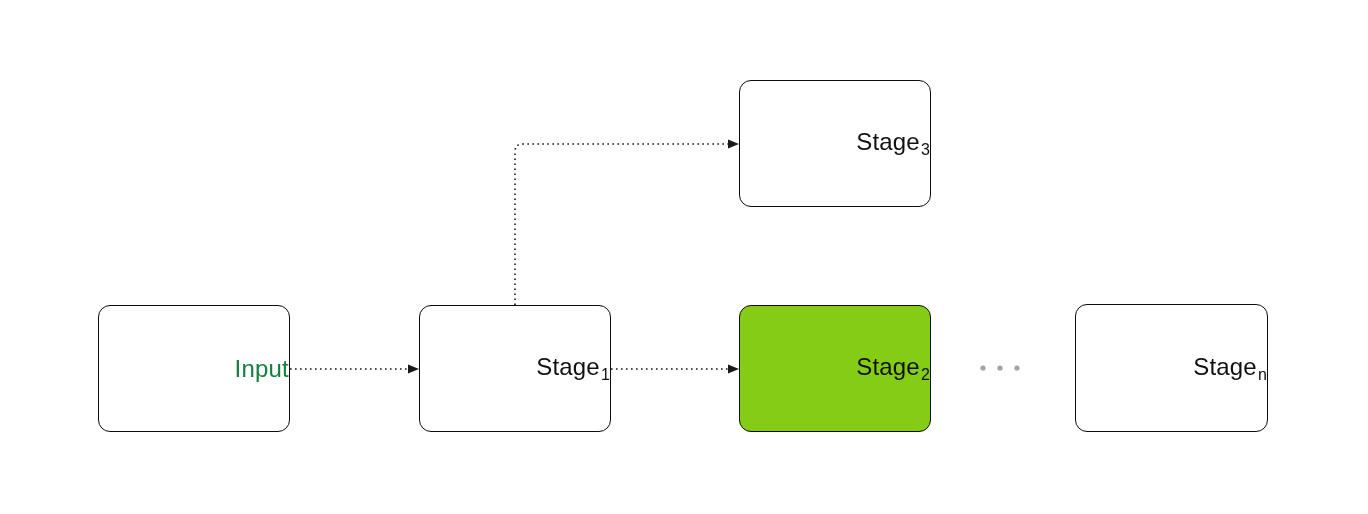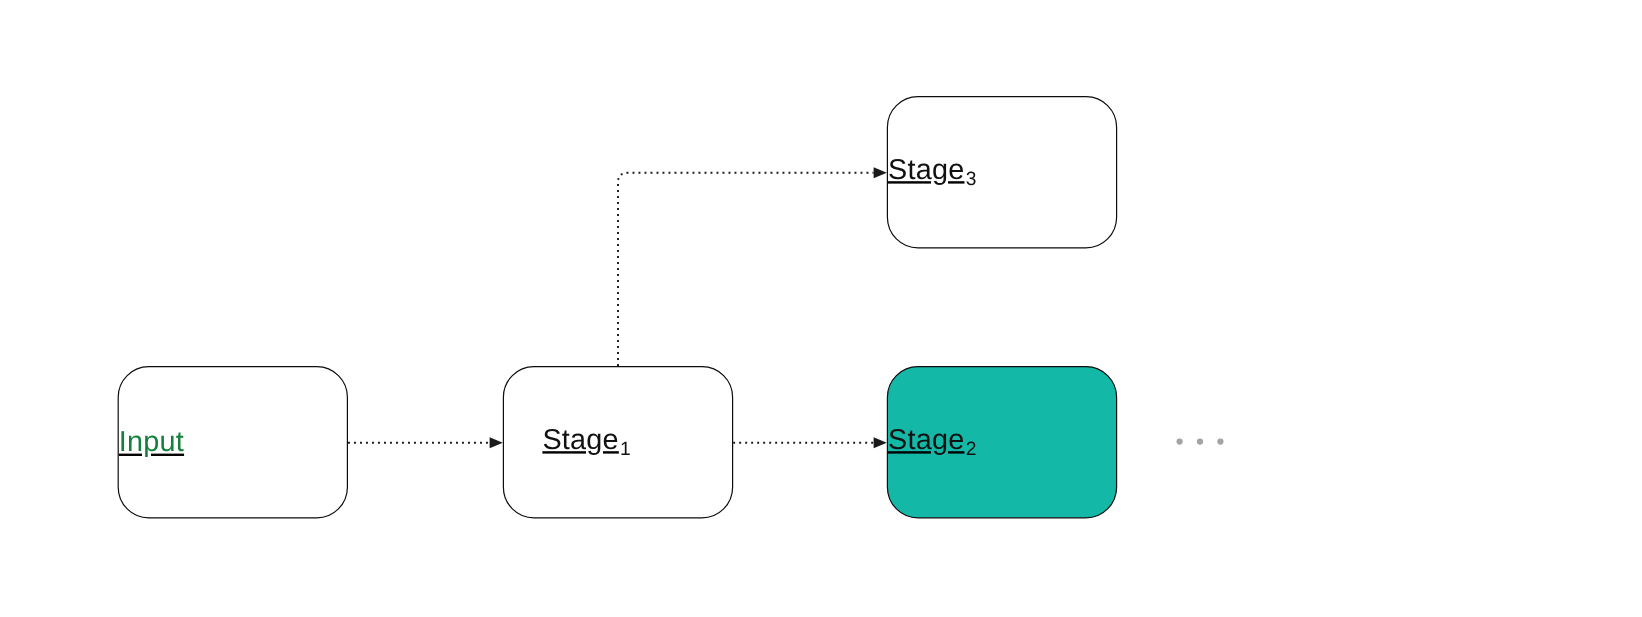--- a/index.html
+++ b/index.html
@@ -21,26 +21,25 @@
     top: 0;
     width: 1368px;
     height: 514px;
     display: block;
   }
   .node {
     position: absolute;
     box-sizing: border-box;
     background: #ffffff;
     border: 1.6px solid #0d0d0d;
-    border-radius: 26px;
+    border-radius: 12px;
     display: flex;
     align-items: center;
-    justify-content: flex-start;
+    justify-content: flex-end;
     cursor: default;
-    text-decoration: underline;
   }
   .node .label {
     font-size: 24px;
     color: #111111;
     letter-spacing: 0.2px;
     white-space: nowrap;
   }
   .node .sub {
     font-size: 16px;
     vertical-align: -5px;
@@ -74,19 +73,22 @@
         <circle cx="1000" cy="368" r="2.6" fill="#a3a3a3"></circle>
         <circle cx="1017" cy="368" r="2.6" fill="#a3a3a3"></circle>
       </g>
     </svg>
 <div class="node" style="left: 98px; top: 305px; width: 192px; height: 127px; background: rgb(255, 255, 255); border-color: rgb(13, 13, 13);">
       <span class="label" style="color: #15803d;">Input</span>
     </div>
     <div class="node" style="left: 419px; top: 305px; width: 192px; height: 127px; background: rgb(255, 255, 255); border-color: rgb(13, 13, 13); padding-left: 32px;">
       <span class="label" style="color: rgb(17, 17, 17);">Stage<span class="sub">1</span></span>
     </div>
-    <div class="node" style="left: 739px; top: 305px; width: 192px; height: 127px; background: #14b8a6; border-color: rgb(13, 13, 13);">
+    <div class="node" style="left: 739px; top: 305px; width: 192px; height: 127px; background: #84cc16; border-color: rgb(13, 13, 13);">
       <span class="label" style="color: rgb(17, 17, 17);">Stage<span class="sub">2</span></span>
     </div>
     <div class="node" style="left: 739px; top: 80px; width: 192px; height: 127px; background: rgb(255, 255, 255); border-color: rgb(13, 13, 13);">
       <span class="label" style="color: rgb(17, 17, 17);">Stage<span class="sub">3</span></span>
     </div>
+    <div class="node" style="left: 1075px; top: 304px; width: 193px; height: 128px; background: rgb(255, 255, 255); border-color: rgb(13, 13, 13);">
+      <span class="label" style="color: rgb(17, 17, 17);">Stage<span class="sub">n</span></span>
+    </div>
   </div>
 
 </body></html>

